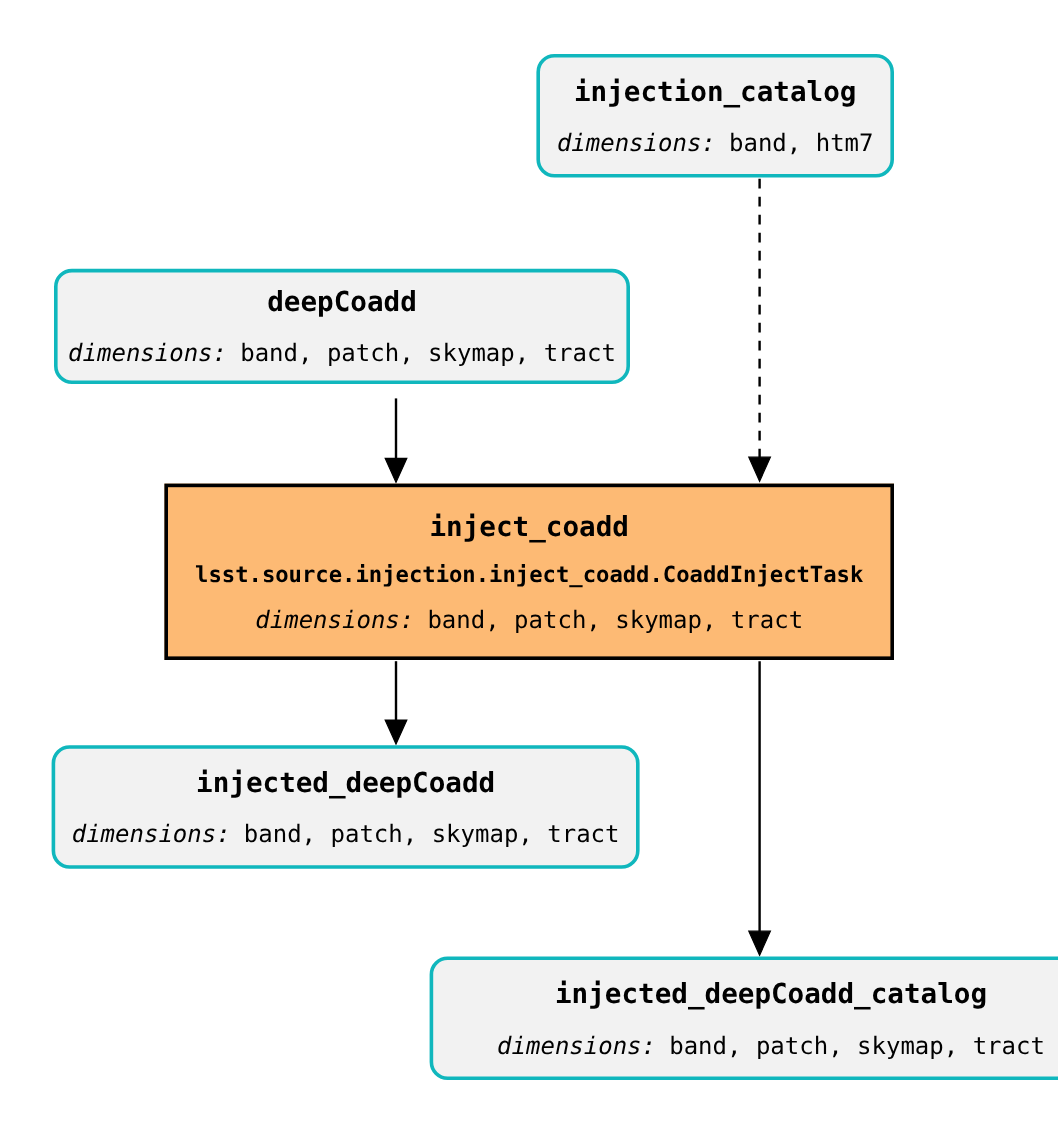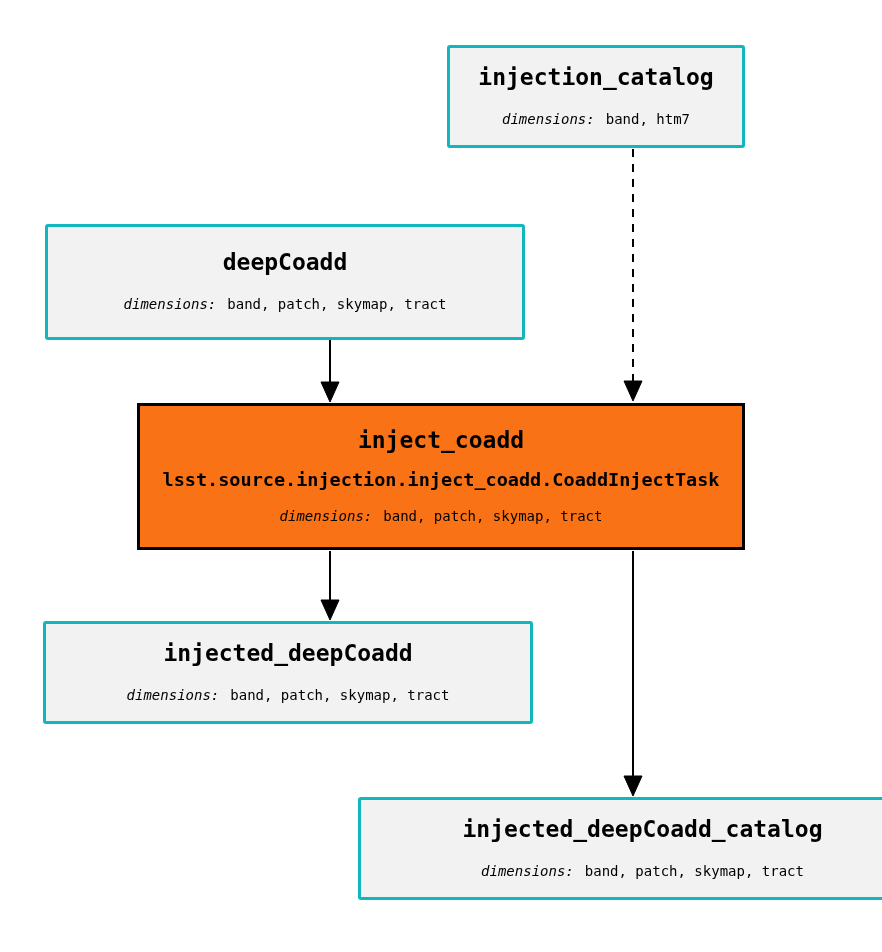--- a/index.html
+++ b/index.html
@@ -41,55 +41,55 @@
     box-sizing: border-box;
     display: flex;
     flex-direction: column;
     align-items: center;
     justify-content: center;
     text-align: center;
   }
   .node.dataset {
     background: #f2f2f2;
     border: 3.5px solid #10b7bd;
-    border-radius: 3px;
+    border-radius: 15px;
     gap: 18px;
   }
   .node.task {
-    background: #f97316;
+    background: #fdba74;
     border: 3.5px solid #000000;
     border-radius: 0;
     gap: 14px;
   }
   .node-title {
     font-weight: bold;
     font-size: 23px;
     line-height: 27px;
     white-space: nowrap;
   }
   .node-class {
     font-size: 18.5px;
     line-height: 24px;
     white-space: nowrap;
     font-weight: bold;
   }
   .node-dims {
-    font-size: 14px;
+    font-size: 20px;
     line-height: 21px;
     white-space: nowrap;
   }
   .dims-label {
     font-style: italic;
   }
   .dims-value {
     margin-left: 11px;
   }
   
   .n-injection-catalog        { left: 447px; top: 45px;  width: 298px; height: 103px; }
-  .n-deepCoadd                { left: 45px;  top: 224px; width: 480px; height: 116px; }
+  .n-deepCoadd                { left: 45px;  top: 224px; width: 480px; height: 96px; }
   .n-inject-coadd             { left: 137px; top: 403px; width: 608px; height: 147px; }
   .n-injected-deepCoadd       { left: 43px;  top: 621px; width: 490px; height: 103px; }
   .n-injected-deepCoadd-catalog { left: 358px; top: 797px; width: 569px; height: 103px; }
 </style>
 </head>
 <body>
 
 <div class="canvas">
 
   <svg class="edges-layer" width="882" height="952" viewBox="0 0 882 952" xmlns="http://www.w3.org/2000/svg">

